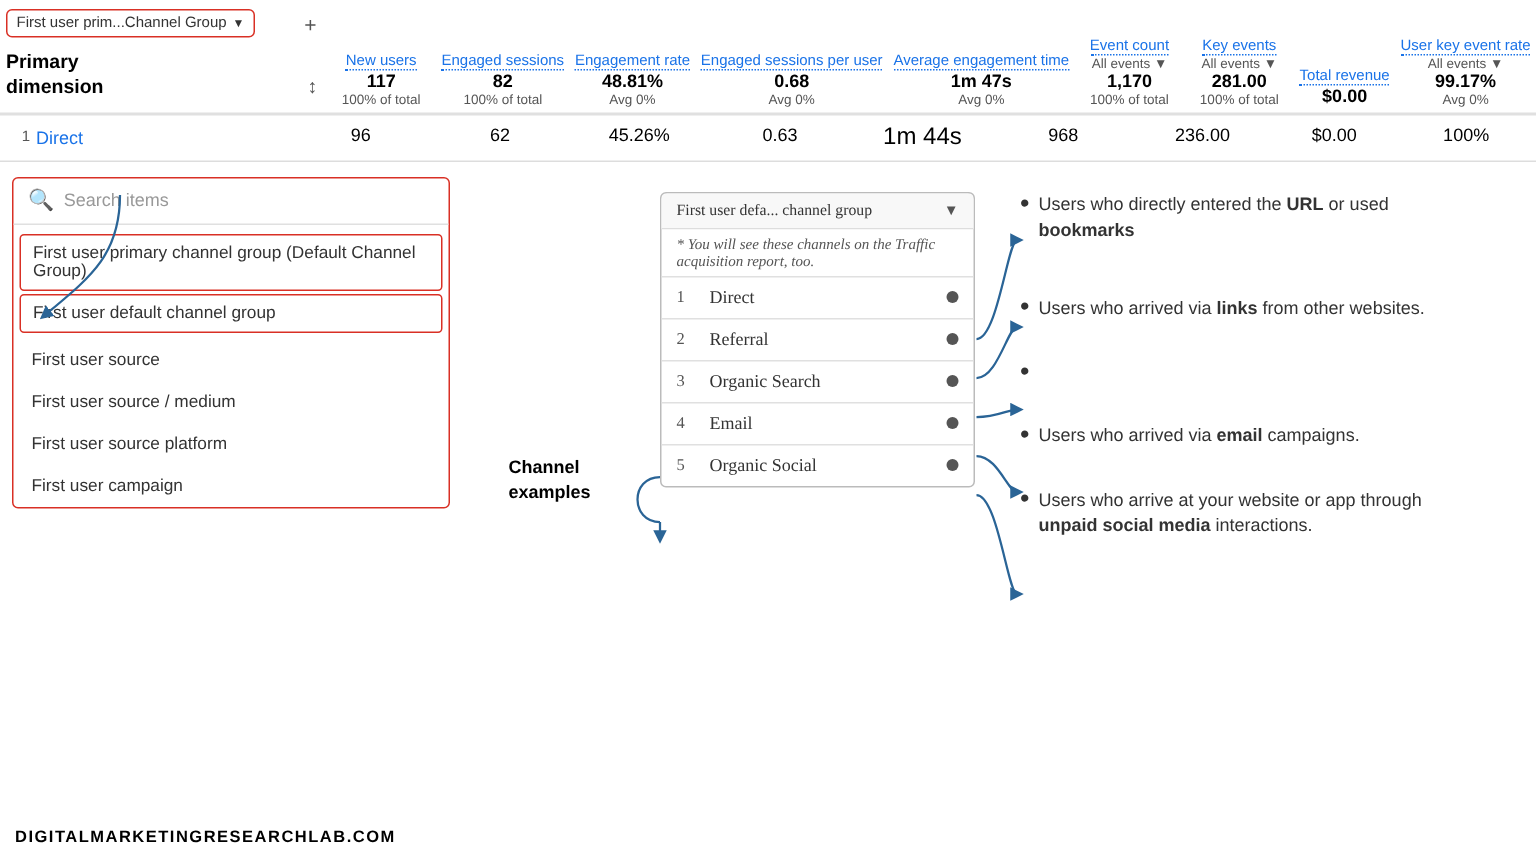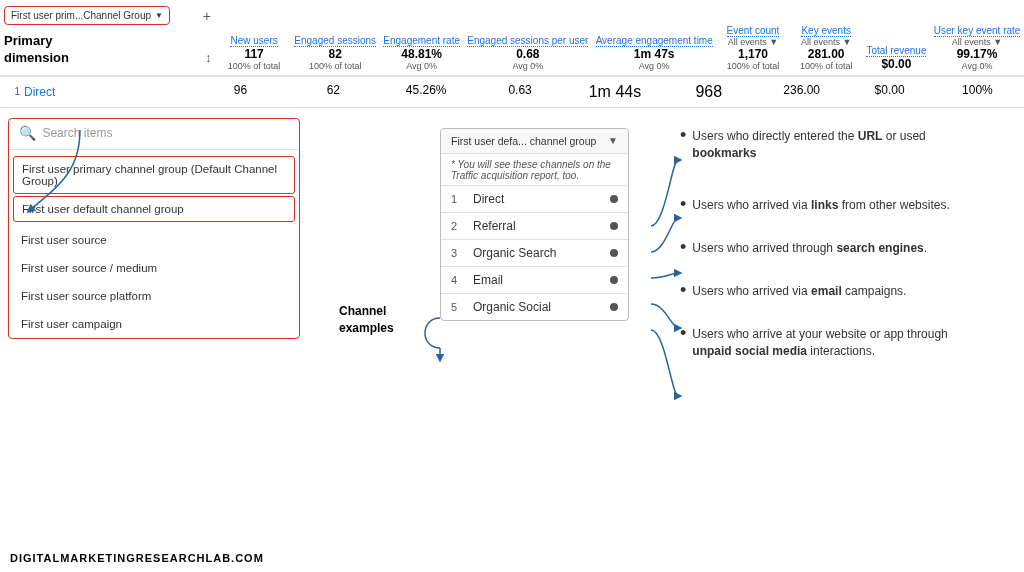--- a/index.html
+++ b/index.html
@@ -110,21 +110,21 @@
 
     <div style="display:flex; align-items:center; border-top:1px solid #e0e0e0; padding:6px 0 6px 4px;">
       <div style="width:20px; font-size:10px; color:#555; text-align:right; padding-right:4px;">1</div>
       <div style="min-width:170px; font-size:12px; color:#1a73e8;">Direct</div>
       <div style="display:flex; flex:1; justify-content:space-around;">
         <div style="text-align:center; min-width:70px; font-size:12px;">96</div>
         <div style="text-align:center; min-width:70px; font-size:12px;">62</div>
         <div style="text-align:center; min-width:70px; font-size:12px;">45.26%</div>
         <div style="text-align:center; min-width:72px; font-size:12px;">0.63</div>
         <div style="text-align:center; min-width:72px; font-size:16px;">1m 44s</div>
-        <div style="text-align:center; min-width:70px; font-size:16px;">968</div>
+        <div style="text-align:center; min-width:70px; font-size:12px;">968</div>
         <div style="text-align:center; min-width:70px; font-size:12px;">236.00</div>
         <div style="text-align:center; min-width:60px; font-size:12px;">$0.00</div>
         <div style="text-align:center; min-width:70px; font-size:12px;">100%</div>
       </div>
     </div>
 
   </div>
 
   <div style="display:flex; padding:10px 8px 10px 8px; gap:0; position:relative; height:390px;">
 
@@ -142,21 +142,21 @@
       <div style="padding:8px 12px; font-size:11.5px; color:#333; cursor:pointer;">First user source platform</div>
       <div style="padding:8px 12px; font-size:11.5px; color:#333; cursor:pointer;">First user campaign</div>
 
     </div>
 
     <div style="flex:1; position:relative;">
 
       <div style="position:absolute; left:39px; top:185px; font-size:12px; font-weight:bold; color:#000; white-space:pre-line; line-height:1.4;">Channel
 examples</div>
 
-      <div style="position:absolute; left:140px; top:10px; border:1px solid #bbb; border-radius:4px; width:189px; background:#fff;">
+      <div style="position:absolute; left:140px; top:10px; border:1px solid #bbb; border-radius:4px; width:210px; background:#fff;font-family:Liberation Serif, serif;">
 
         <div style="background:#f8f8f8; border-bottom:1px solid #ddd; padding:6px 10px; display:flex; align-items:center; justify-content:space-between; font-size:10.5px; color:#333; border-radius:4px 4px 0 0;">
           <span>First user defa... channel group</span>
           <span style="font-size:10px; color:#555;">▼</span>
         </div>
 
         <div style="font-size:10px; color:#555; padding:5px 10px 4px 10px; font-style:italic;">* You will see these channels on the Traffic acquisition report, too.</div>
 
         <div style="display:flex; align-items:center; padding:6px 10px; border-top:1px solid #e0e0e0; gap:8px;">
           <span style="font-size:11px; color:#555; width:14px;">1</span>
@@ -197,21 +197,20 @@
           <span>Users who directly entered the <b>URL</b> or used <b>bookmarks</b></span>
         </div>
 
         <div style="display:flex; align-items:flex-start; gap:6px; font-size:12px; color:#333; line-height:1.4; margin-top:20px;">
           <span style="font-size:18px; line-height:1; flex-shrink:0; margin-top:-2px;">•</span>
           <span>Users who arrived via <b>links</b> from other websites.</span>
         </div>
 
         <div style="display:flex; align-items:flex-start; gap:6px; font-size:12px; color:#333; line-height:1.4; margin-top:10px;">
           <span style="font-size:18px; line-height:1; flex-shrink:0; margin-top:-2px;">•</span>
-          <span>Users who arrived through <b>search engines</b>.</span>
         </div>
 
         <div style="display:flex; align-items:flex-start; gap:6px; font-size:12px; color:#333; line-height:1.4; margin-top:10px;">
           <span style="font-size:18px; line-height:1; flex-shrink:0; margin-top:-2px;">•</span>
           <span>Users who arrived via <b>email</b> campaigns.</span>
         </div>
 
         <div style="display:flex; align-items:flex-start; gap:6px; font-size:12px; color:#333; line-height:1.4; margin-top:10px;">
           <span style="font-size:18px; line-height:1; flex-shrink:0; margin-top:-2px;">•</span>
           <span>Users who arrive at your website or app through <b>unpaid social media</b> interactions.</span>

